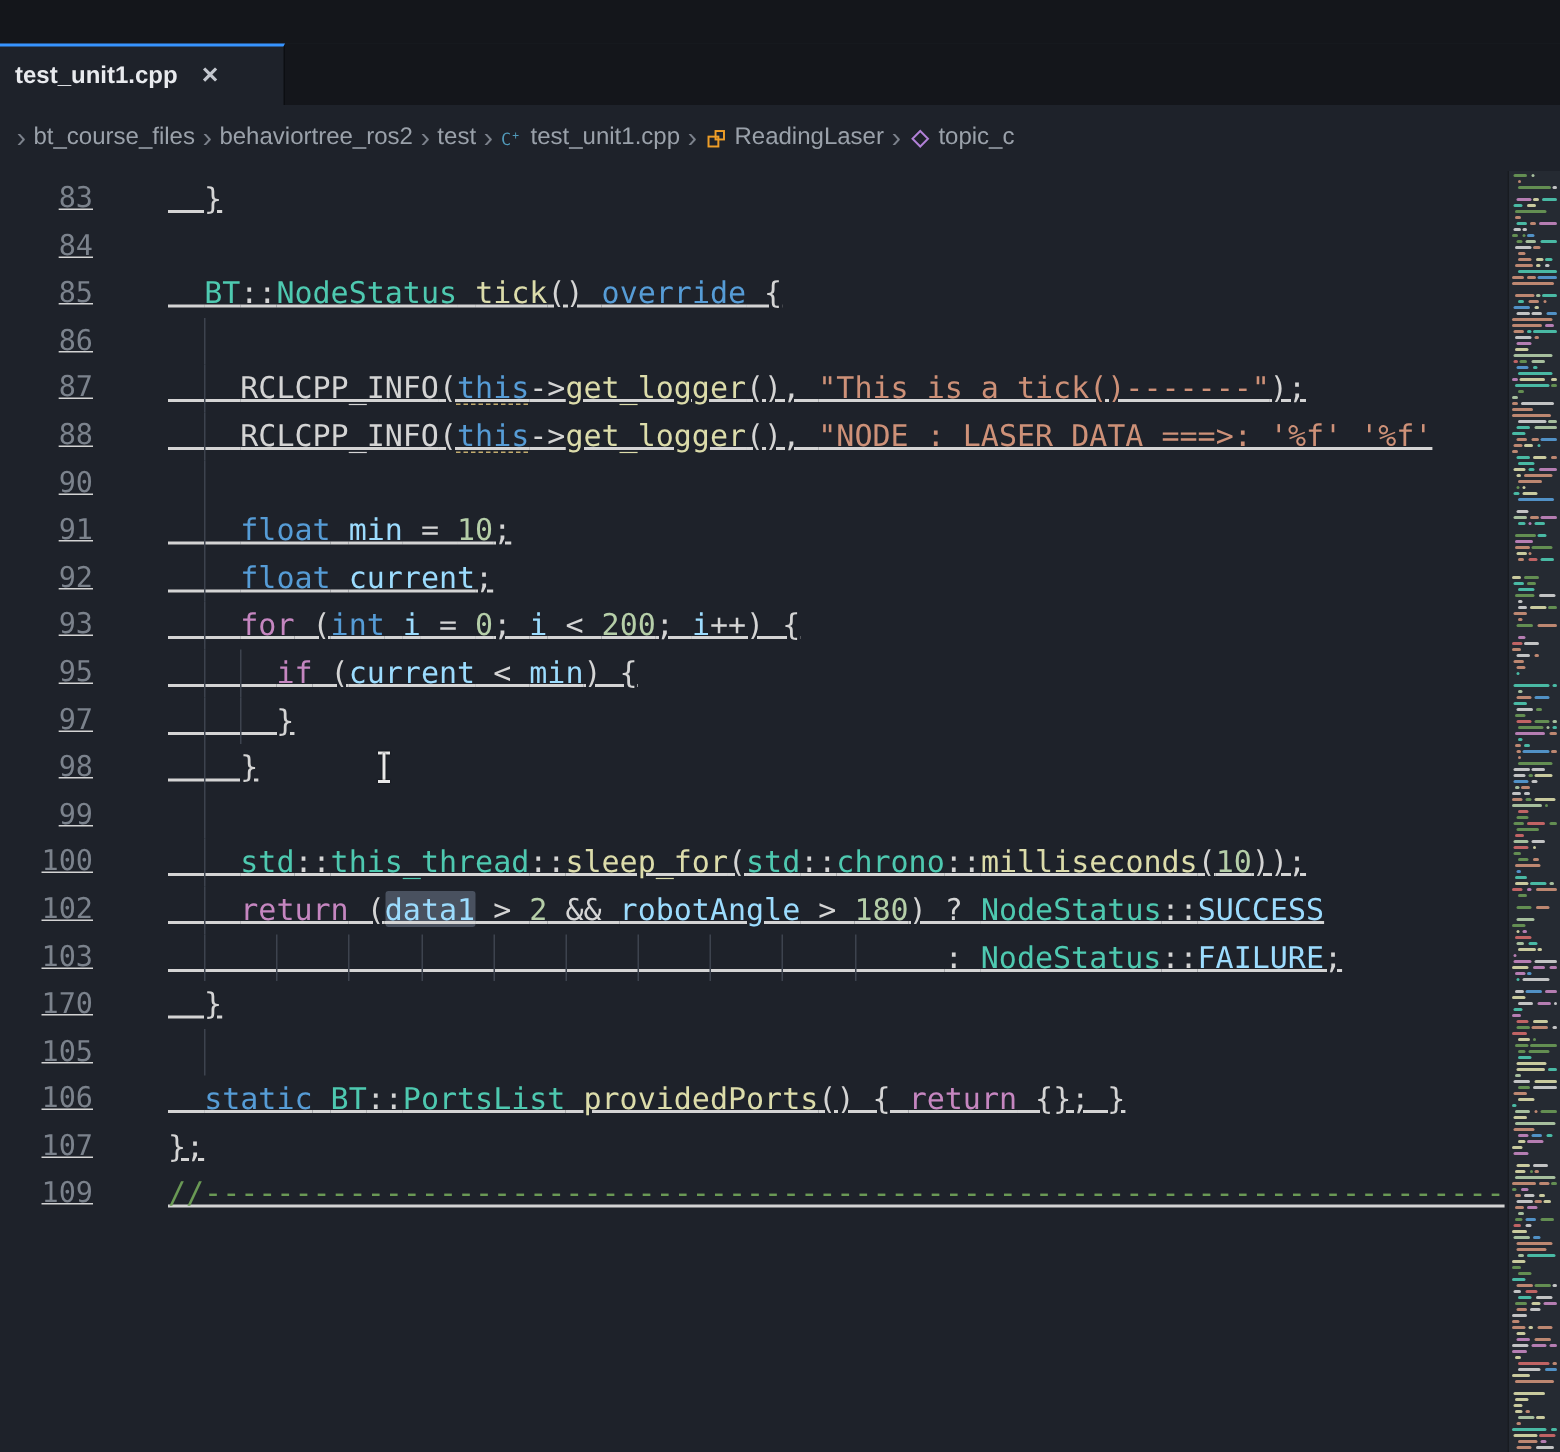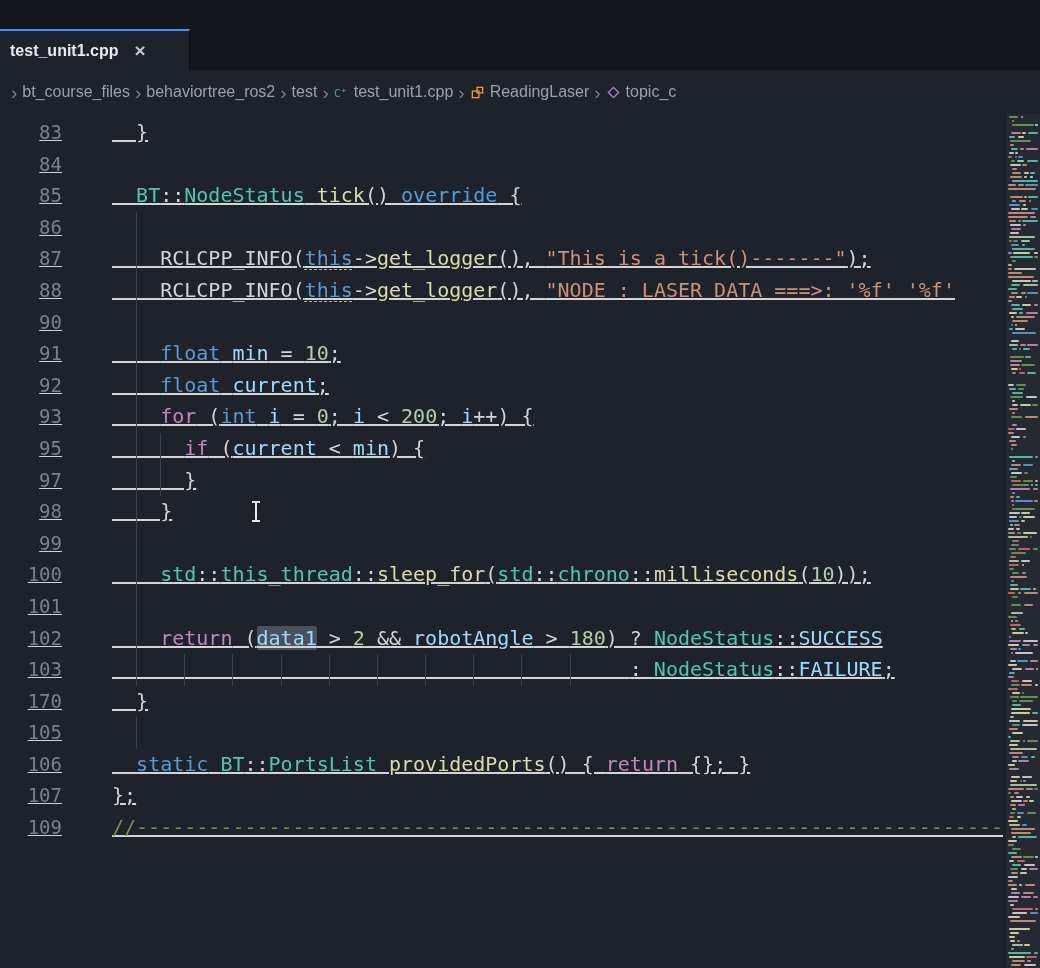--- a/index.html
+++ b/index.html
@@ -128,21 +128,20 @@
         <div class="code-line"><span class="ln">88</span><span class="lc"><span class="guide" style="left: 2ch;"></span><span class="tk-pun">    </span><span class="tk-macro">RCLCPP_INFO</span><span class="tk-pun">(</span><span class="tk-thiskw">this</span><span class="tk-pun">-&gt;</span><span class="tk-fn">get_logger</span><span class="tk-pun">(), </span><span class="tk-str">"NODE : LASER DATA ===&gt;: '%f' '%f'</span></span></div>
         <div class="code-line"><span class="ln">90</span><span class="lc"><span class="guide" style="left: 2ch;"></span></span></div>
         <div class="code-line"><span class="ln">91</span><span class="lc"><span class="guide" style="left: 2ch;"></span><span class="tk-pun">    </span><span class="tk-kw">float</span><span class="tk-pun"> </span><span class="tk-var">min</span><span class="tk-pun"> = </span><span class="tk-num">10</span><span class="tk-pun">;</span></span></div>
         <div class="code-line"><span class="ln">92</span><span class="lc"><span class="guide" style="left: 2ch;"></span><span class="tk-pun">    </span><span class="tk-kw">float</span><span class="tk-pun"> </span><span class="tk-var">current</span><span class="tk-pun">;</span></span></div>
         <div class="code-line"><span class="ln">93</span><span class="lc"><span class="guide" style="left: 2ch;"></span><span class="tk-pun">    </span><span class="tk-ctrl">for</span><span class="tk-pun"> (</span><span class="tk-kw">int</span><span class="tk-pun"> </span><span class="tk-var">i</span><span class="tk-pun"> = </span><span class="tk-num">0</span><span class="tk-pun">; </span><span class="tk-var">i</span><span class="tk-pun"> &lt; </span><span class="tk-num">200</span><span class="tk-pun">; </span><span class="tk-var">i</span><span class="tk-pun">++) {</span></span></div>
         <div class="code-line"><span class="ln">95</span><span class="lc"><span class="guide" style="left: 2ch;"></span><span class="guide" style="left: 4ch;"></span><span class="tk-pun">      </span><span class="tk-ctrl">if</span><span class="tk-pun"> (</span><span class="tk-var">current</span><span class="tk-pun"> &lt; </span><span class="tk-var">min</span><span class="tk-pun">) {</span></span></div>
         <div class="code-line"><span class="ln">97</span><span class="lc"><span class="guide" style="left: 2ch;"></span><span class="guide" style="left: 4ch;"></span><span class="tk-pun">      }</span></span></div>
         <div class="code-line"><span class="ln">98</span><span class="lc"><span class="guide" style="left: 2ch;"></span><span class="tk-pun">    }</span></span></div>
         <div class="code-line"><span class="ln">99</span><span class="lc"><span class="guide" style="left: 2ch;"></span></span></div>
         <div class="code-line"><span class="ln">100</span><span class="lc"><span class="guide" style="left: 2ch;"></span><span class="tk-pun">    </span><span class="tk-cls">std</span><span class="tk-pun">::</span><span class="tk-cls">this_thread</span><span class="tk-pun">::</span><span class="tk-fn">sleep_for</span><span class="tk-pun">(</span><span class="tk-cls">std</span><span class="tk-pun">::</span><span class="tk-cls">chrono</span><span class="tk-pun">::</span><span class="tk-fn">milliseconds</span><span class="tk-pun">(</span><span class="tk-num">10</span><span class="tk-pun">));</span></span></div>
-        <div class="code-line"><span class="ln">101</span><span class="lc"><span class="guide" style="left: 2ch;"></span></span></div>
         <div class="code-line"><span class="ln">102</span><span class="lc"><span class="guide" style="left: 2ch;"></span><span class="tk-pun">    </span><span class="tk-ctrl">return</span><span class="tk-pun"> (</span><span class="tk-hl">data1</span><span class="tk-pun"> &gt; </span><span class="tk-num">2</span><span class="tk-pun"> &amp;&amp; </span><span class="tk-var">robotAngle</span><span class="tk-pun"> &gt; </span><span class="tk-num">180</span><span class="tk-pun">) ? </span><span class="tk-cls">NodeStatus</span><span class="tk-pun">::</span><span class="tk-var">SUCCESS</span></span></div>
         <div class="code-line"><span class="ln">103</span><span class="lc"><span class="guide" style="left: 2ch;"></span><span class="guide" style="left: 6ch;"></span><span class="guide" style="left: 10ch;"></span><span class="guide" style="left: 14ch;"></span><span class="guide" style="left: 18ch;"></span><span class="guide" style="left: 22ch;"></span><span class="guide" style="left: 26ch;"></span><span class="guide" style="left: 30ch;"></span><span class="guide" style="left: 34ch;"></span><span class="guide" style="left: 38ch;"></span><span class="tk-pun">                                           </span><span class="tk-pun">: </span><span class="tk-cls">NodeStatus</span><span class="tk-pun">::</span><span class="tk-var">FAILURE</span><span class="tk-pun">;</span></span></div>
         <div class="code-line"><span class="ln">170</span><span class="lc"><span class="tk-pun">  }</span></span></div>
         <div class="code-line"><span class="ln">105</span><span class="lc"><span class="guide" style="left: 2ch;"></span></span></div>
         <div class="code-line"><span class="ln">106</span><span class="lc"><span class="tk-pun">  </span><span class="tk-kw">static</span><span class="tk-pun"> </span><span class="tk-cls">BT</span><span class="tk-pun">::</span><span class="tk-cls">PortsList</span><span class="tk-pun"> </span><span class="tk-fn">providedPorts</span><span class="tk-pun">() { </span><span class="tk-ctrl">return</span><span class="tk-pun"> {}; }</span></span></div>
         <div class="code-line"><span class="ln">107</span><span class="lc"><span class="tk-pun">};</span></span></div>
         <div class="code-line"><span class="ln">109</span><span class="lc"><span class="tk-cmt">//------------------------------------------------------------------------</span></span></div>
       </div>
     <div class="minimap">
       <div style="position:absolute;inset:0;overflow:hidden;">

